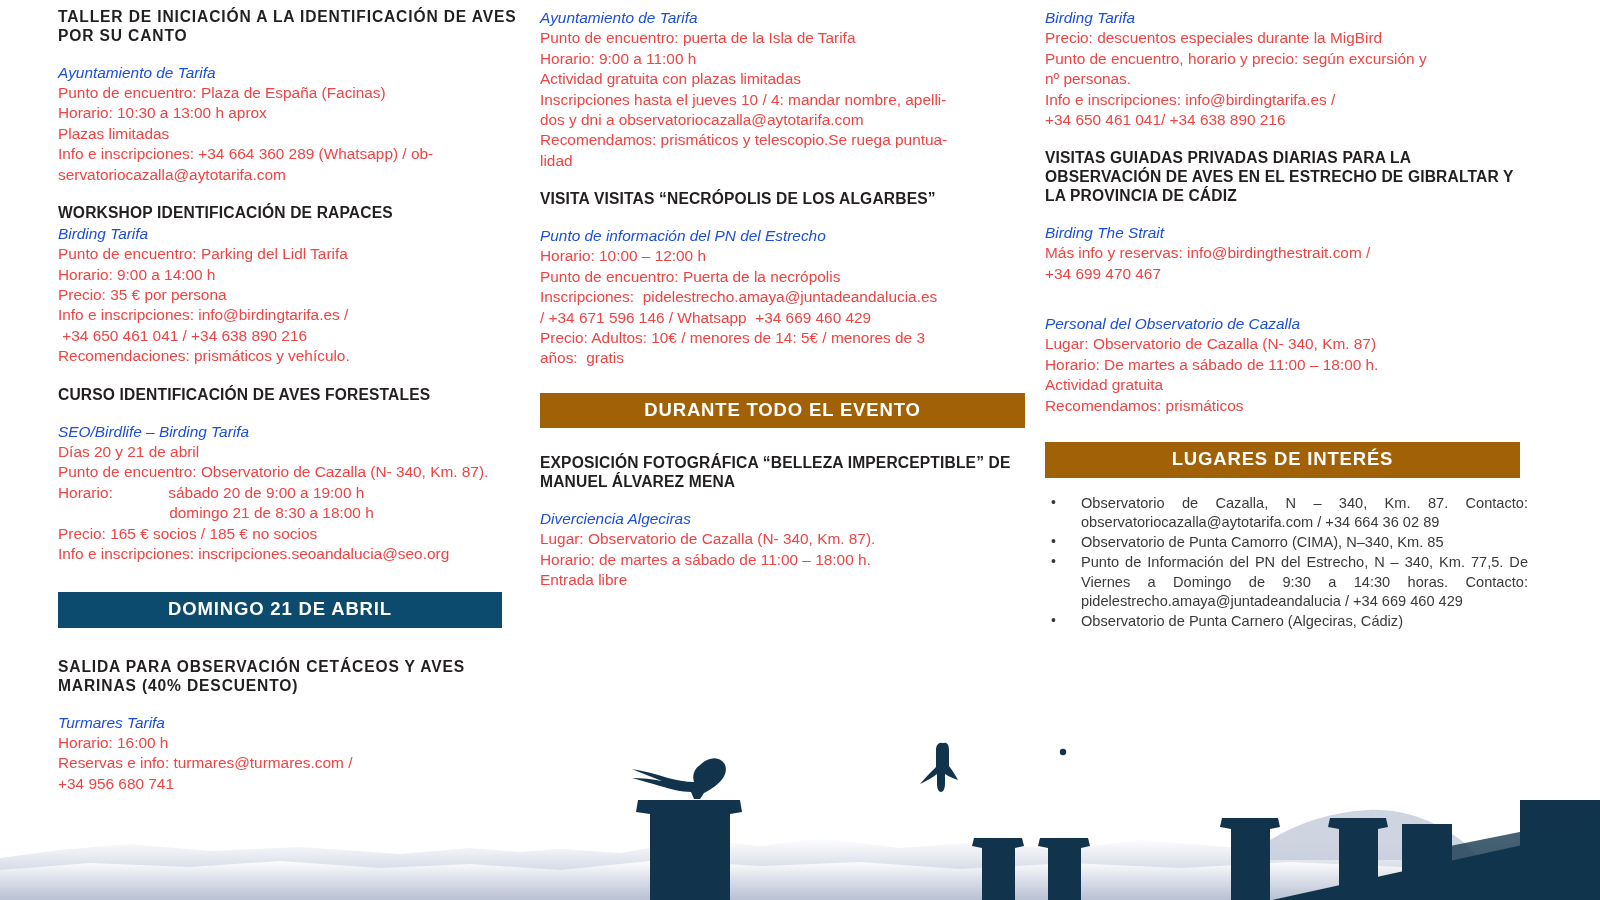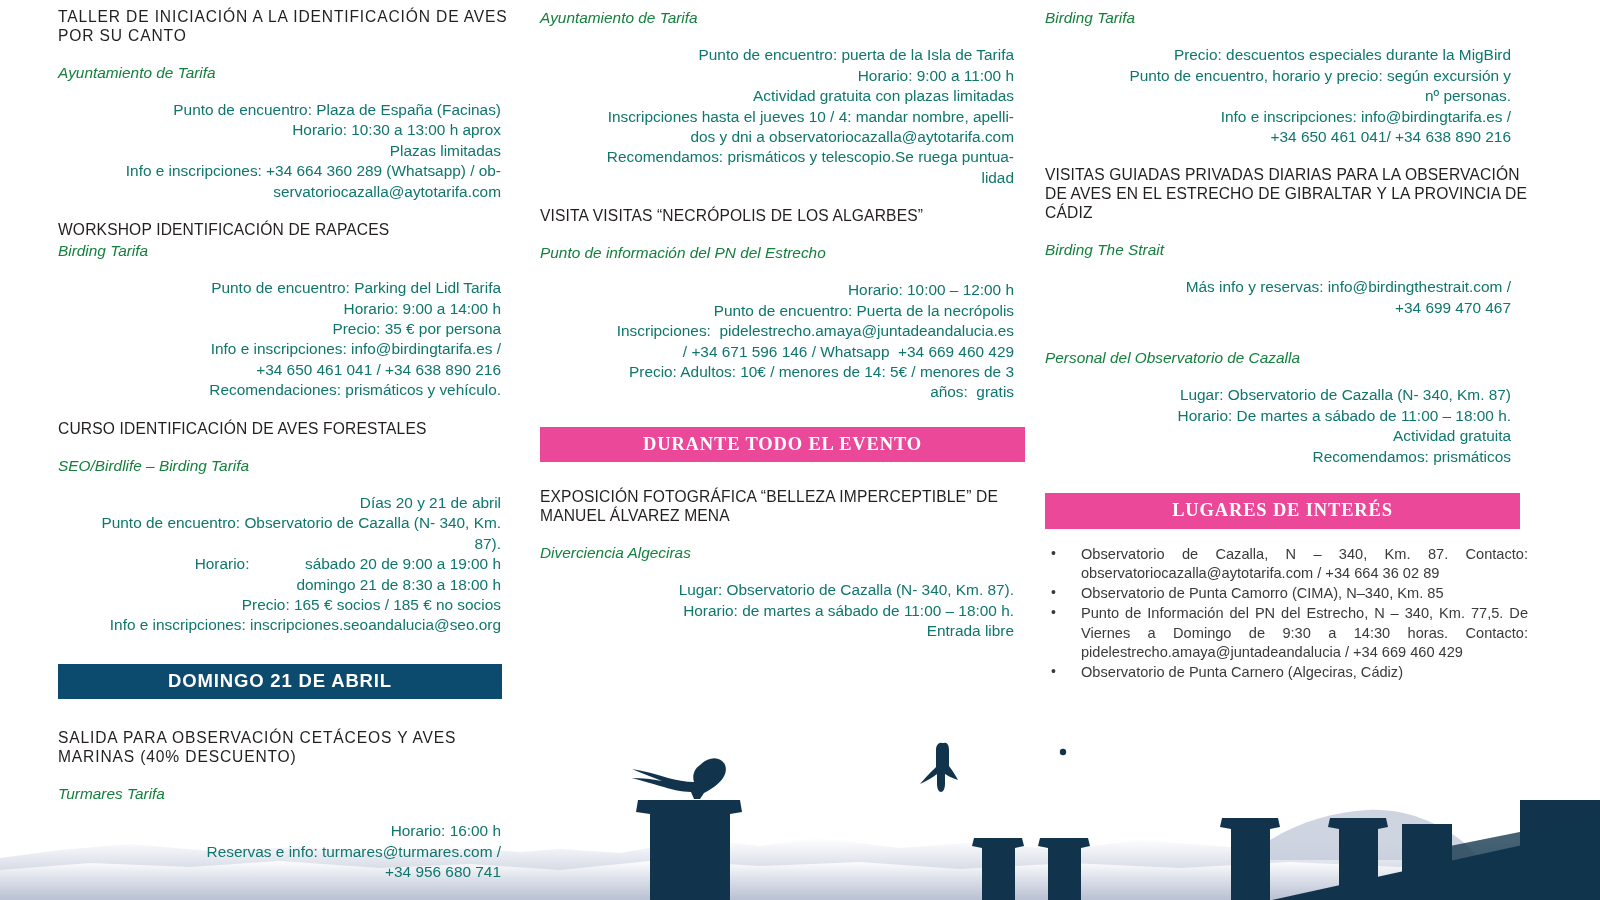--- a/index.html
+++ b/index.html
@@ -32,64 +32,63 @@
     position: relative;
   }
   .col-1 { width: 540px; padding: 0 22px 0 58px; }
   .col-2 { width: 505px; padding: 0 14px 0 0; }
   .col-3 { width: 555px; padding: 0 72px 0 0; }
 
   
   .evt { margin-bottom: 19px; }
 
   .evt-title {
-    font-weight: normal;
+    font-weight: bold;
     font-size: 15.6px;
     line-height: 1.21;
     letter-spacing: 0.01em;
     color: #231f20;
     margin: 0 0 6px 0;
   }
   .evt-title.wide { letter-spacing: 0.055em; }
 
   .evt-org {
     font-style: italic;
     font-size: 15.4px;
     line-height: 1.32;
-    color: #15803d;
+    color: #1d4ed8;
     margin: 0;
   }
 
   .evt-lines {
     font-size: 15.4px;
     line-height: 1.325;
-    color: #0f766e;
-    margin: 17px;
+    color: #ef4444;
+    margin: 0;
     white-space: pre-wrap;
-    text-align: right;
   }
 
   .tight .evt-title { margin-bottom: 1px; }
 
   
   .evt-gap { height: 11px; }
 
   
   .banner {
     color: #ffffff;
     font-weight: bold;
     font-size: 18.5px;
     letter-spacing: 0.045em;
     text-align: center;
     padding: 8px 6px 9px 6px;
     line-height: 1;
     box-sizing: border-box;
   }
   .banner-dark { background: #0c4a6e; }
-  .banner-red  { background: #ec4899; font-family: Liberation Serif, serif; }
+  .banner-red  { background: #a16207; }
 
   .banner-wrap-dark { margin: 28px 0 30px 0; padding-right: 16px; }
   .banner-wrap-red  { margin: 24px 0 26px 0; padding-right: 6px; }
   .banner-wrap-red3 { margin: 26px 0 16px 0; padding-right: 8px; }
 
   
   .places-list {
     margin: 0;
     padding: 0;
     list-style: none;

